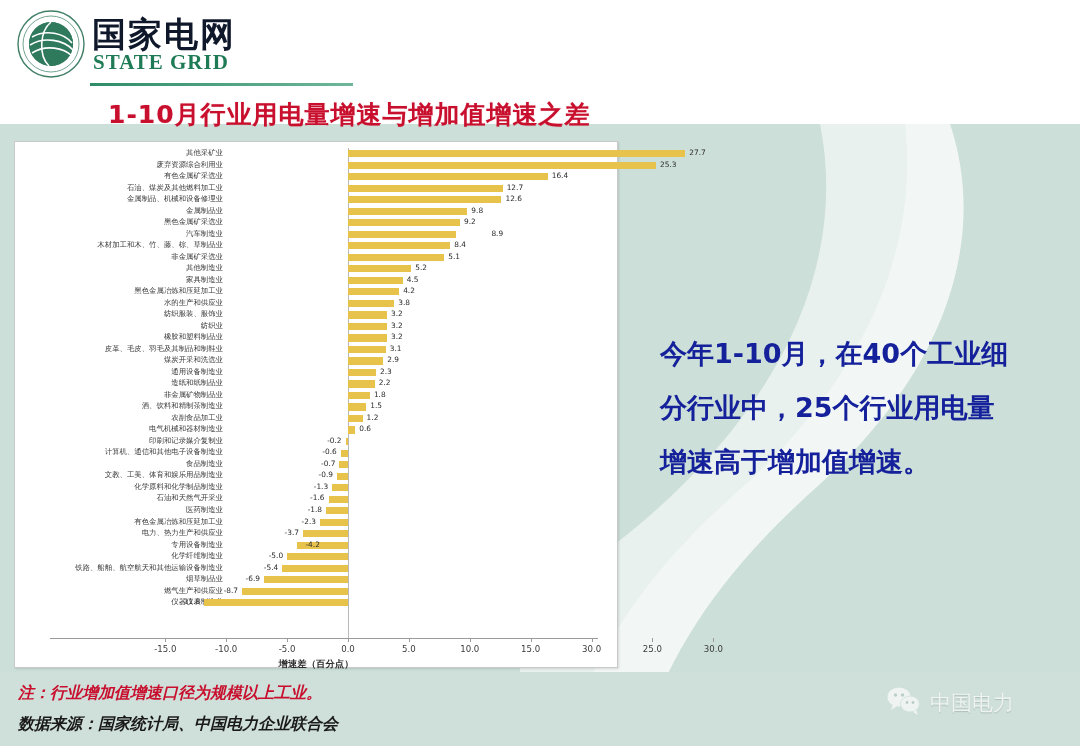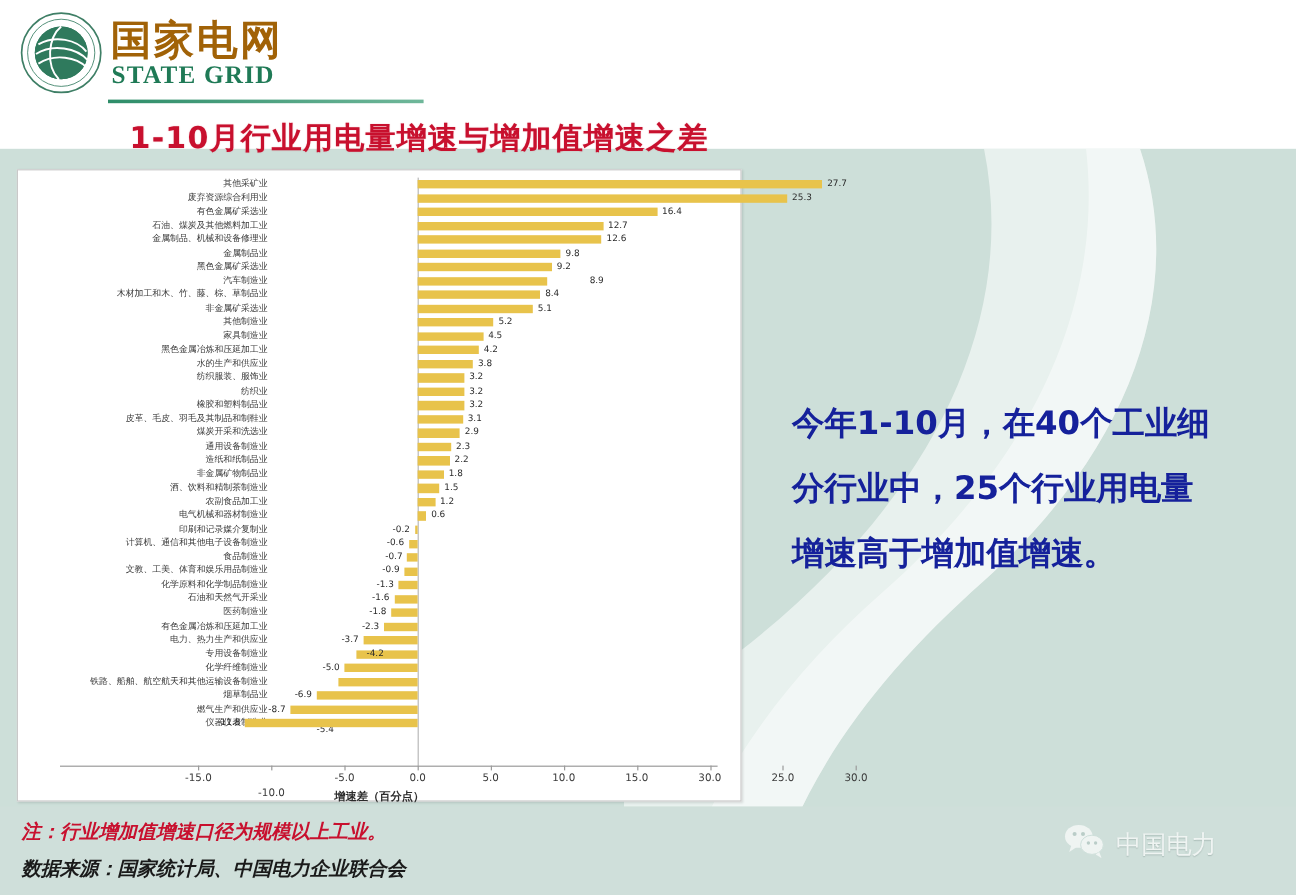--- a/index.html
+++ b/index.html
@@ -11,21 +11,21 @@
   #slide{position:absolute;inset:0;width:1080px;height:746px;overflow:hidden;}
 
   
   .bg-white-top{position:absolute;left:0;top:0;width:1080px;height:124px;background:#ffffff;}
   .bg-mint{position:absolute;left:0;top:124px;width:1080px;height:622px;background:#cddfd9;}
   .swoosh{position:absolute;right:0;top:124px;width:560px;height:622px;overflow:hidden;pointer-events:none;}
   .bg-bottom-band{position:absolute;left:0;bottom:0;width:1080px;height:74px;background:#cfdfda;}
 
   
   .logo-mark{position:absolute;left:16px;top:9px;width:70px;height:70px;}
-  .brand-cn{position:absolute;left:92px;top:17px;font-size:34px;font-weight:bold;color:#a16207;
+  .brand-cn{position:absolute;left:92px;top:17px;font-size:34px;font-weight:bold;color:#0f172a;
     letter-spacing:2px;font-family:"DejaVu Sans",sans-serif;line-height:1;}
   .brand-en{position:absolute;left:93px;top:52px;font-size:21px;font-weight:bold;color:#1f7a56;
     letter-spacing:1px;font-family:"Liberation Serif",serif;line-height:1;}
   .brand-rule{position:absolute;left:90px;top:83px;width:263px;height:3px;
     background:linear-gradient(to right,#2e8d69,#6fb79a);}
 
   .slide-title{position:absolute;left:108px;top:98px;font-size:25px;font-weight:bold;
     color:#c8102e;font-family:"DejaVu Sans",sans-serif;letter-spacing:1px;white-space:nowrap;
     text-shadow:0 0 1px rgba(200,16,46,.35);}
 
@@ -281,21 +281,21 @@
             <div class="val" style="position: absolute; top: -1px; left: 255.853px; width: 22px; text-align: right; margin-left: 27px;">-4.2</div>
           </div>
           <div class="row">
             <div class="cat-label">化学纤维制造业</div>
             <div style="background: rgb(232, 195, 75); position: absolute; top: 2.1px; height: 7.2px; width: 60.8889px; left: 272.111px;"></div>
             <div class="val" style="position: absolute; top: -1px; left: 246.111px; width: 22px; text-align: right;">-5.0</div>
           </div>
           <div class="row">
             <div class="cat-label">铁路、船舶、航空航天和其他运输设备制造业</div>
             <div style="background: rgb(232, 195, 75); position: absolute; top: 2.1px; height: 7.2px; width: 65.76px; left: 267.24px;"></div>
-            <div class="val" style="position: absolute; top: -1px; left: 241.24px; width: 22px; text-align: right; margin-top: 40px;">-5.4</div>
+            <div class="val" style="position: absolute; top: -1px; left: 241.24px; width: 22px; text-align: right;">-5.4</div>
           </div>
           <div class="row">
             <div class="cat-label">烟草制品业</div>
             <div style="background: rgb(232, 195, 75); position: absolute; top: 2.1px; height: 7.2px; width: 84.0267px; left: 248.973px;"></div>
             <div class="val" style="position: absolute; top: -1px; left: 222.973px; width: 22px; text-align: right;">-6.9</div>
           </div>
           <div class="row">
             <div class="cat-label">燃气生产和供应业</div>
             <div style="background: rgb(232, 195, 75); position: absolute; top: 2.1px; height: 7.2px; width: 105.947px; left: 227.053px;"></div>
             <div class="val" style="position: absolute; top: -1px; left: 201.053px; width: 22px; text-align: right;">-8.7</div>
@@ -304,21 +304,21 @@
             <div class="cat-label">仪器仪表制造业</div>
             <div style="background: rgb(232, 195, 75); position: absolute; top: 2.1px; height: 7.2px; width: 143.698px; left: 189.302px;"></div>
             <div class="val" style="position: absolute; top: -1px; left: 163.302px; width: 22px; text-align: right;">-11.8</div>
           </div>
         </div>
       <div class="axis-line"></div>
       <div id="ticks">
           <div class="tick" style="left: 150.333px;"></div>
           <div class="tick-label" style="left: 150.333px;">-15.0</div>
           <div class="tick" style="left: 211.222px;"></div>
-          <div class="tick-label" style="left: 211.222px; margin-top: 12px;">-10.0</div>
+          <div class="tick-label" style="left: 211.222px;">-10.0</div>
           <div class="tick" style="left: 272.111px;"></div>
           <div class="tick-label" style="left: 272.111px;">-5.0</div>
           <div class="tick" style="left: 333px;"></div>
           <div class="tick-label" style="left: 333px;">0.0</div>
           <div class="tick" style="left: 393.889px;"></div>
           <div class="tick-label" style="left: 393.889px;">5.0</div>
           <div class="tick" style="left: 454.778px;"></div>
           <div class="tick-label" style="left: 454.778px;">10.0</div>
           <div class="tick" style="left: 515.667px;"></div>
           <div class="tick-label" style="left: 515.667px;">15.0</div>

